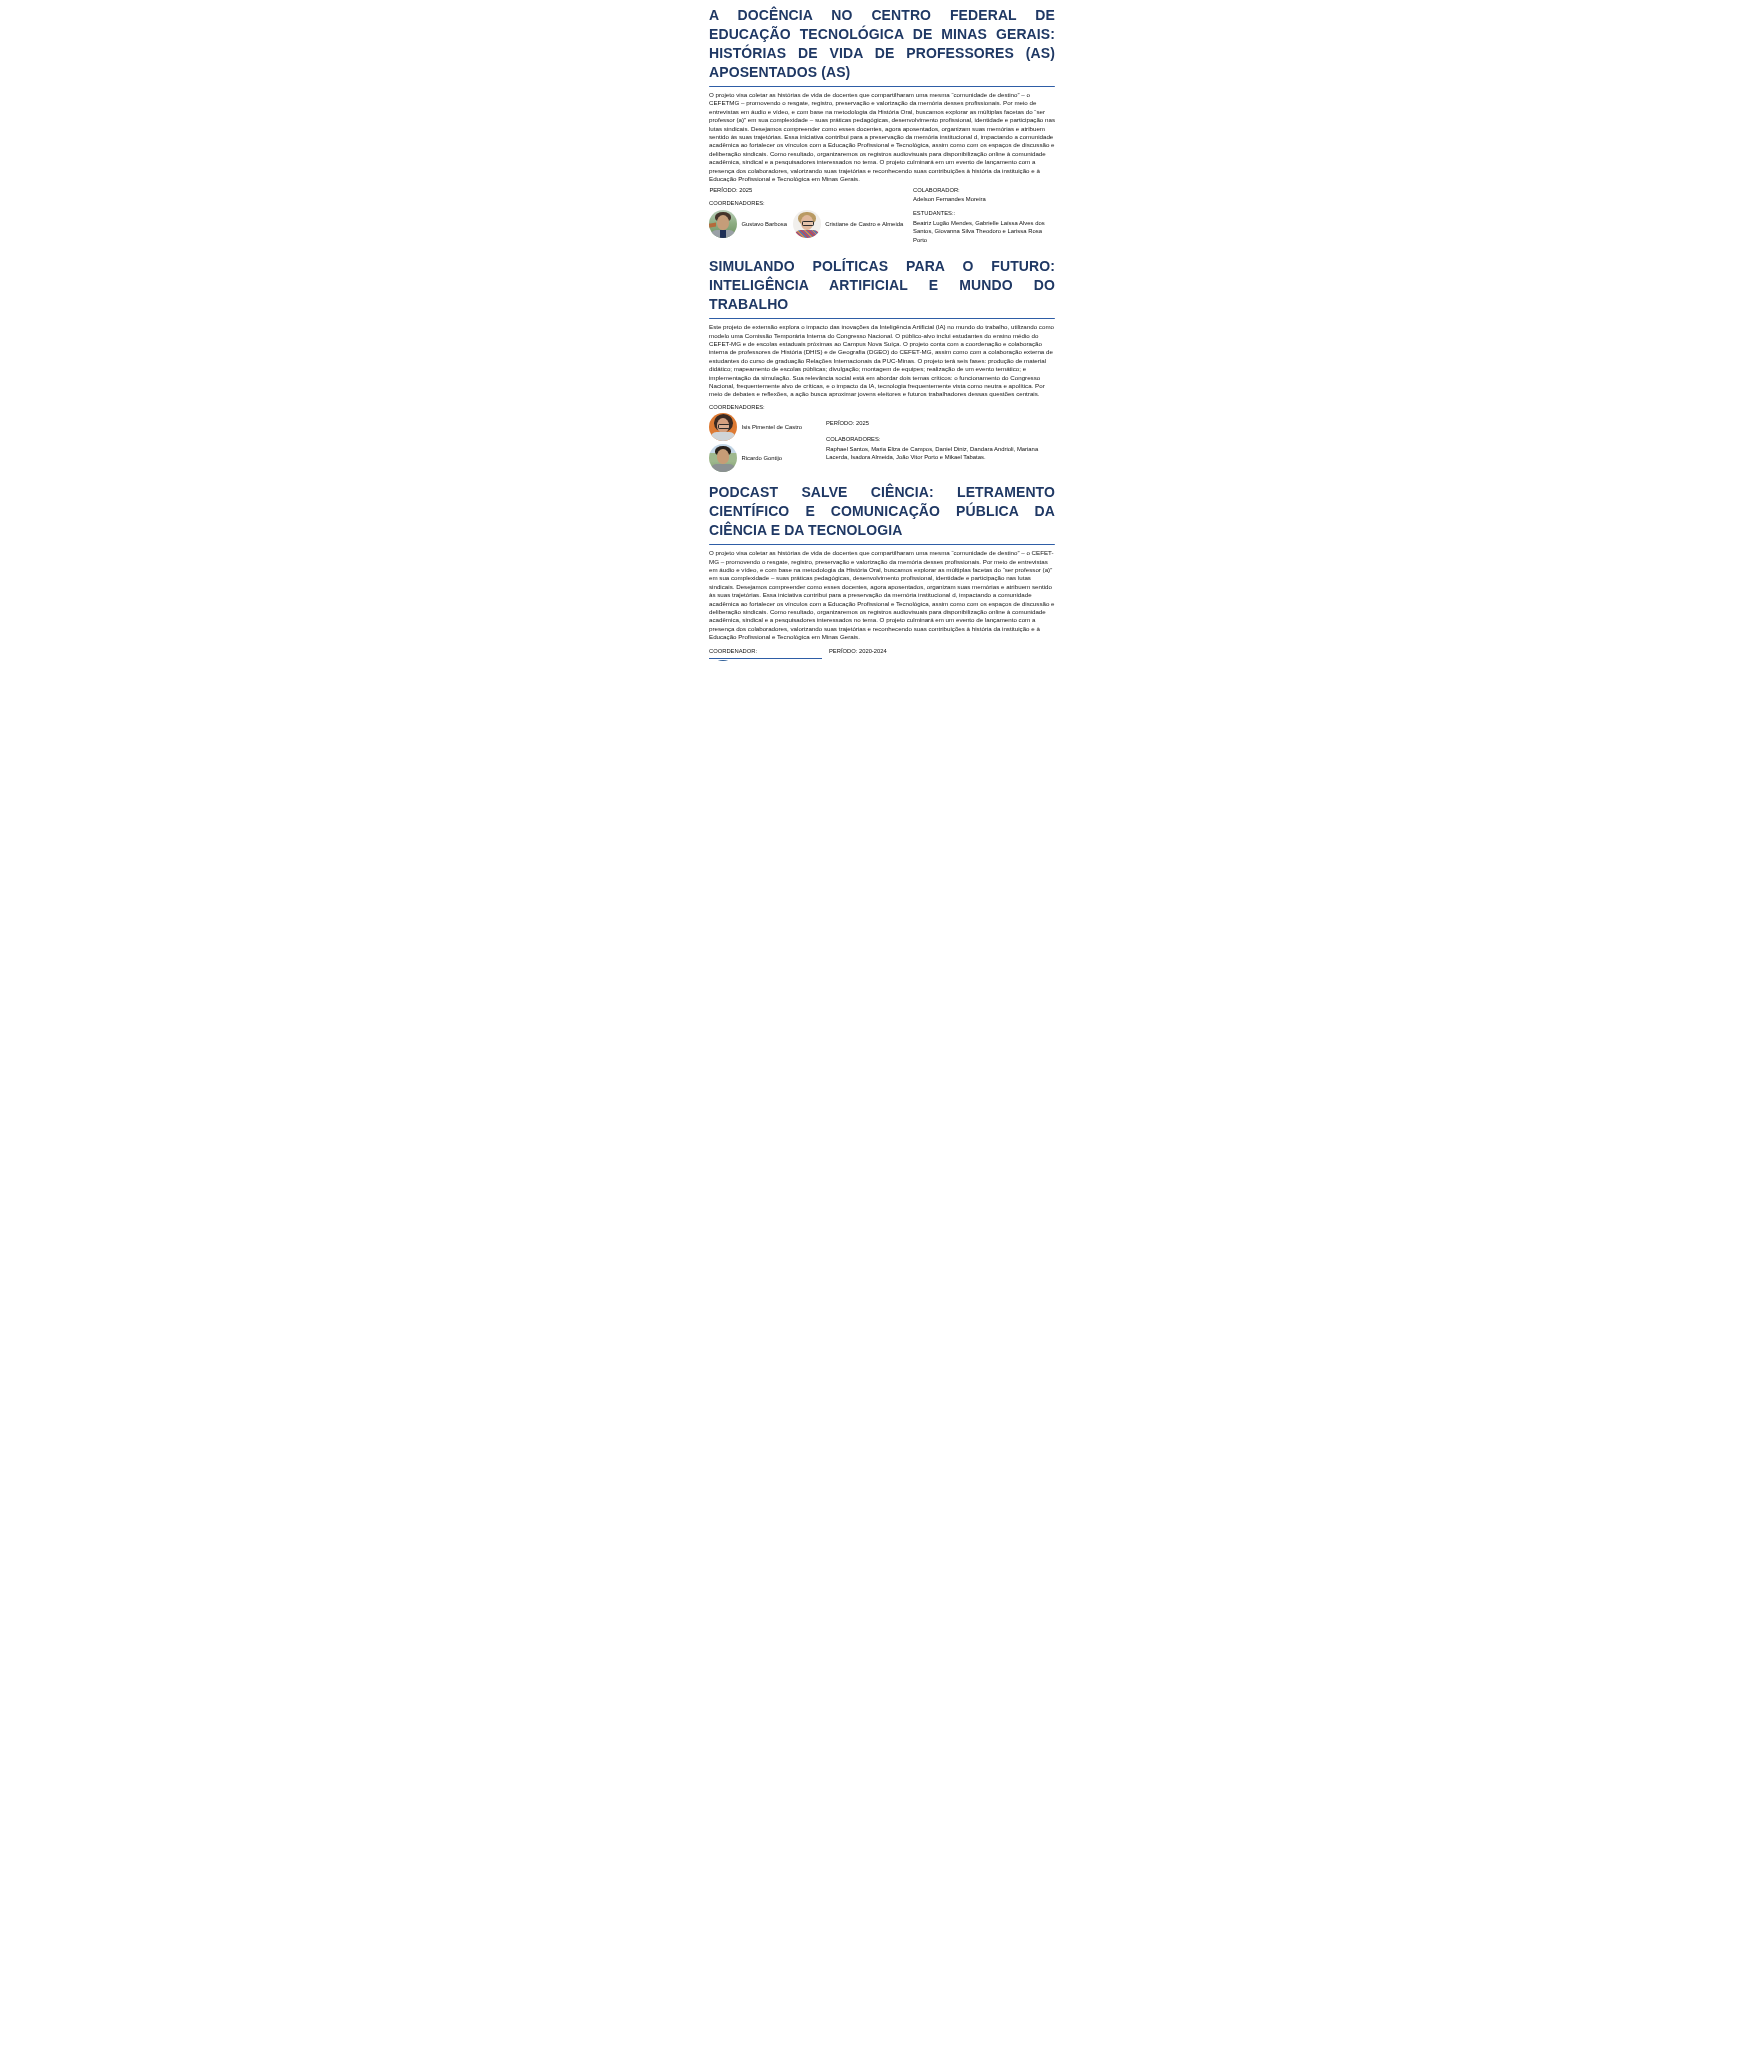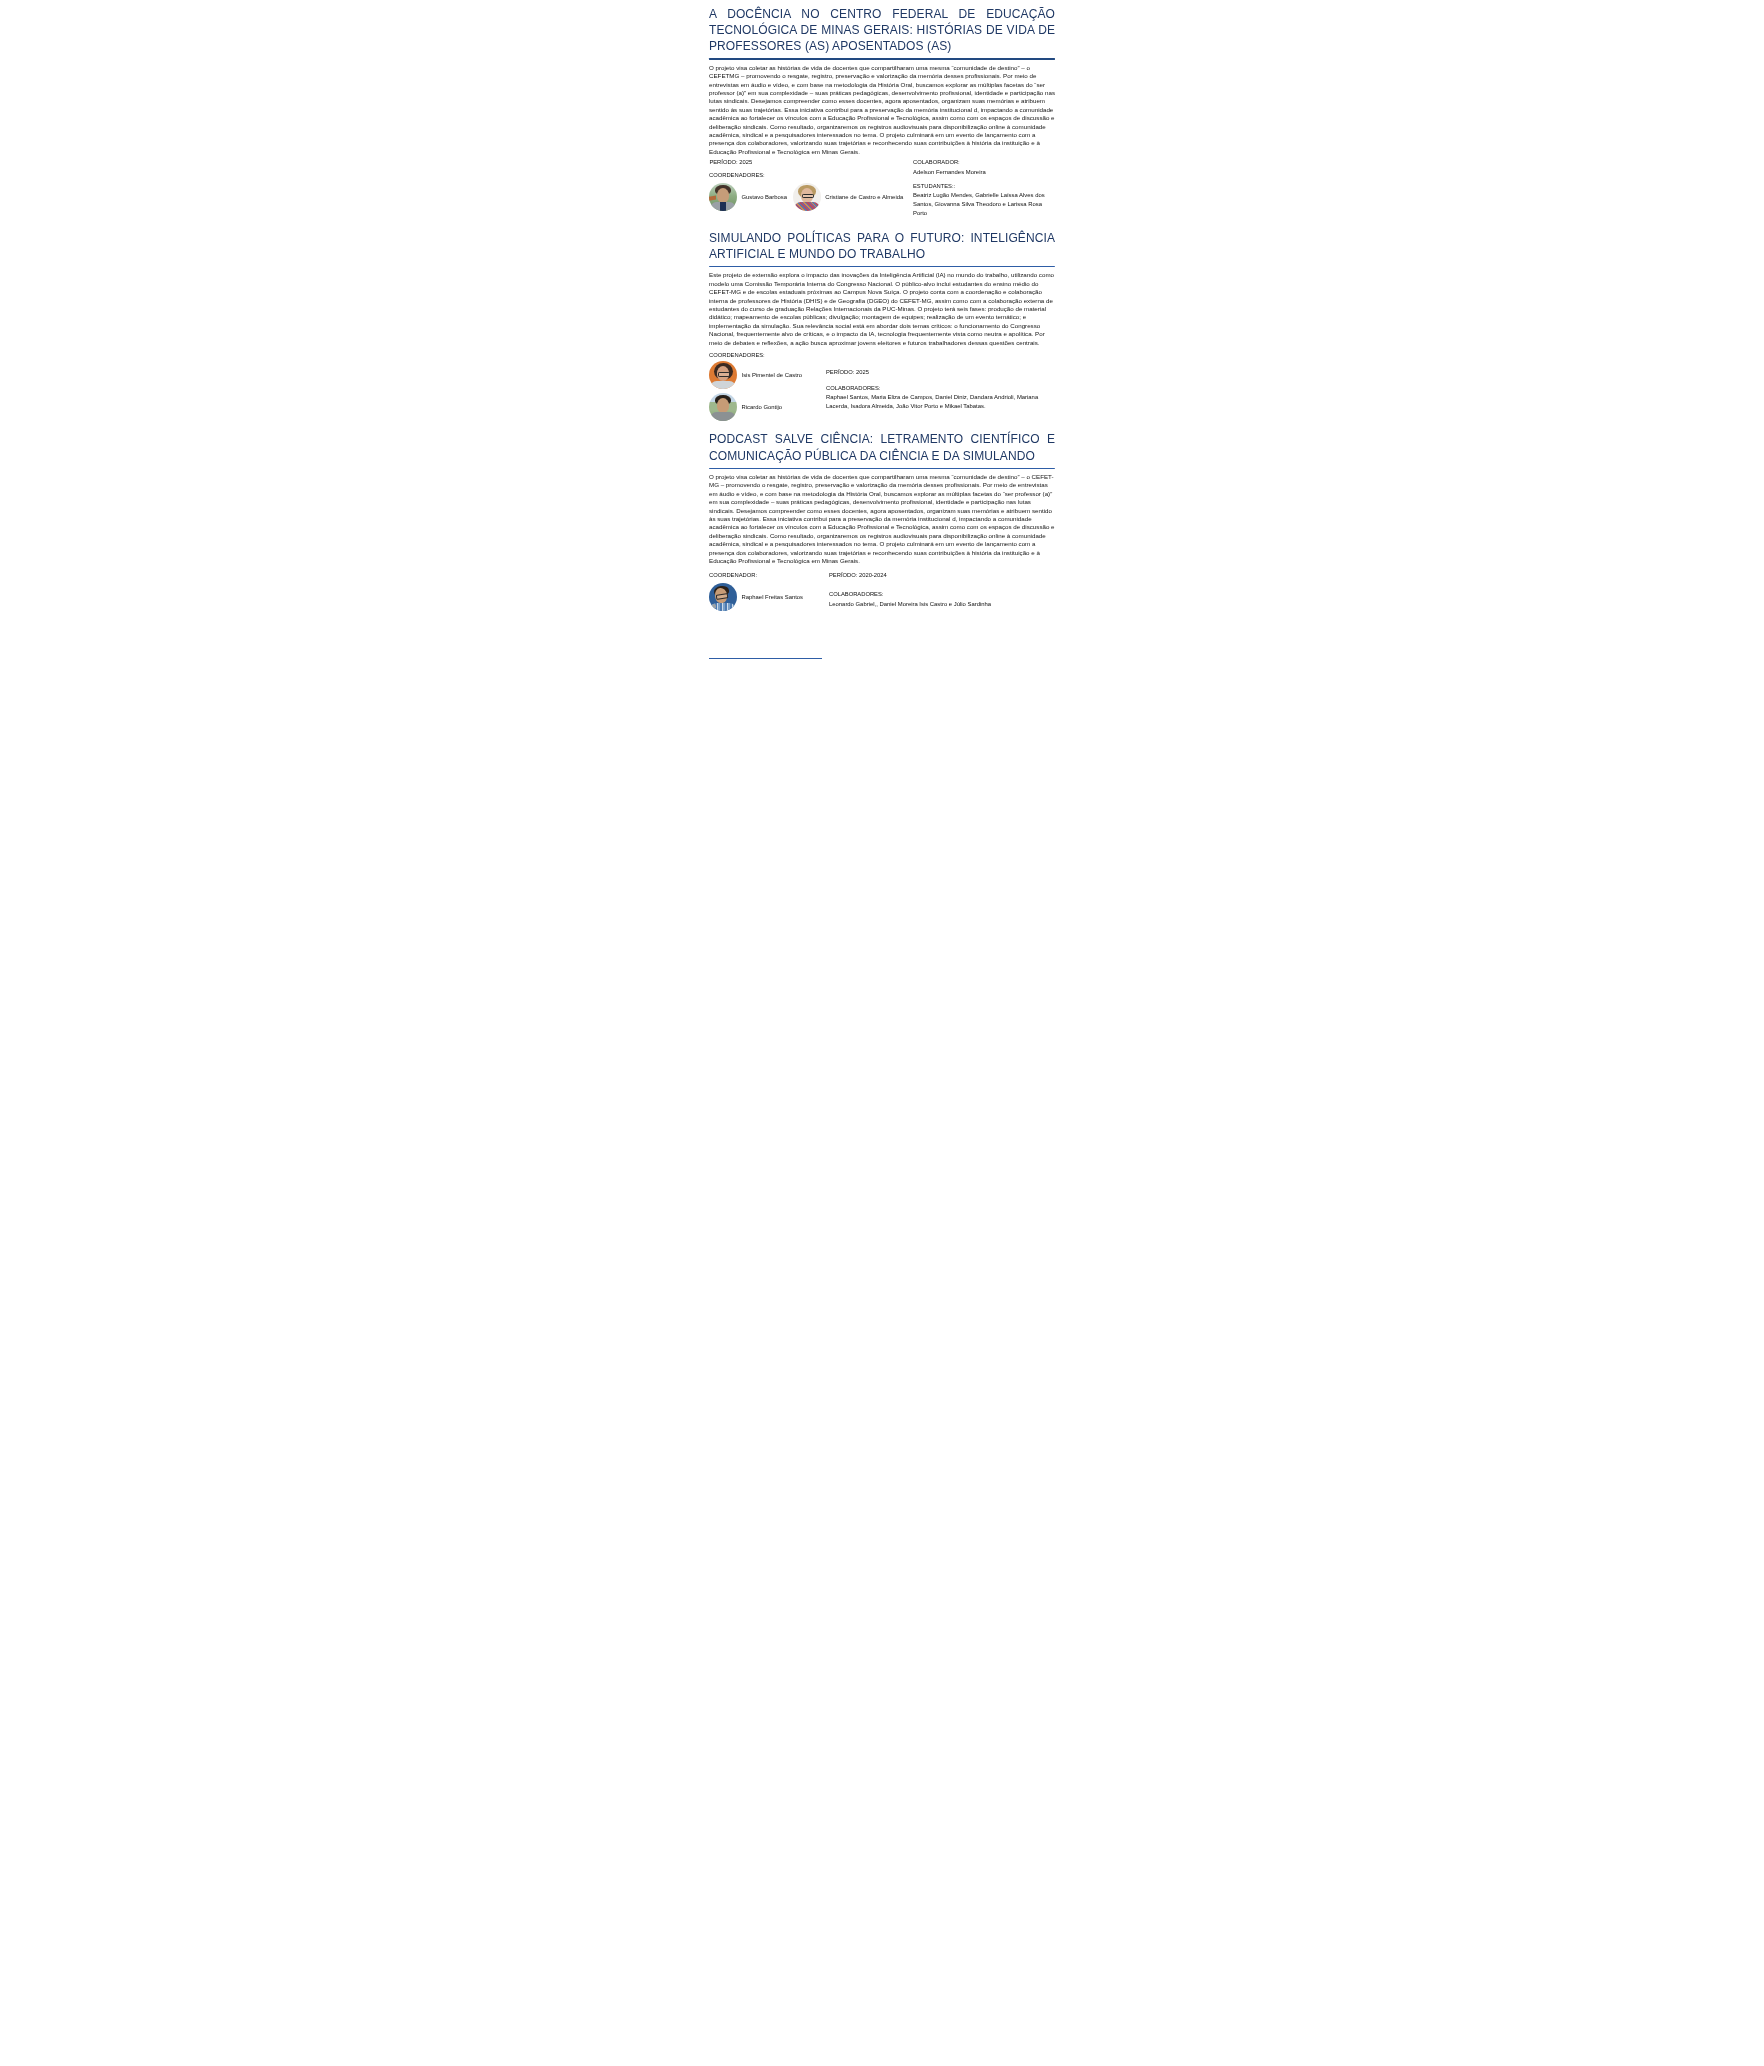--- a/index.html
+++ b/index.html
@@ -1,21 +1,21 @@
 <!DOCTYPE html>
 <html style="font-size:6.6px"><head>
 <meta charset="utf-8">
 <style>
   html,body{margin:0;padding:0;background:#ffffff;}
   body{font-family:"Liberation Sans","DejaVu Sans",sans-serif;color:#141414;}
   .page{position:relative;width:392px;height:661px;margin:0 auto;background:#fff;
         padding:5.8px 23px 0;box-sizing:border-box;overflow:hidden;}
 
   
-  .title{margin:0;color:#1f3864;font-size:12px;line-height:1.36;font-weight:400;
+  .title{margin:0;color:#1f3864;font-size:14px;line-height:1.36;font-weight:700;
          text-align:justify;letter-spacing:0.1px;}
   .divider{height:1.2px;margin:3.7px 0 4.1px;border-radius:0.4px;
            background:linear-gradient(to bottom,#16365c 0%,#2e5da6 50%,#16365c 100%);}
 
   
   .desc{margin:0;font-size:6.2px;line-height:8.4px;color:#151515;text-align:left;}
 
   
   .meta{display:flex;align-items:flex-start;}
   .label{font-size:5.8px;color:#101010;}
@@ -165,21 +165,21 @@
       </div>
       <div class="col-right">
         <div class="label">PERÍODO: 2025</div>
         <div class="label collab-label">COLABORADORES:</div>
         <div class="value">Raphael Santos, Maria Eliza de Campos, Daniel Diniz, Dandara Andrioli, Mariana Lacerda, Isadora Almeida, João Vitor Porto e Mikael Tabatas.</div>
       </div>
     </div>
   </section>
 
   <section class="section-3">
-    <h1 class="title">PODCAST SALVE CIÊNCIA: LETRAMENTO CIENTÍFICO E COMUNICAÇÃO PÚBLICA DA CIÊNCIA E DA SIMULANDO</h1>
+    <h1 class="title">PODCAST SALVE CIÊNCIA: LETRAMENTO CIENTÍFICO E COMUNICAÇÃO PÚBLICA DA CIÊNCIA E DA TECNOLOGIA</h1>
     <div class="divider"></div>
     <p class="desc">O projeto visa coletar as histórias de vida de docentes que compartilharam uma mesma “comunidade de destino” – o CEFET-MG – promovendo o resgate, registro, preservação e valorização da memória desses profissionais. Por meio de entrevistas em áudio e vídeo, e com base na metodologia da História Oral, buscamos explorar as múltiplas facetas do “ser professor (a)” em sua complexidade – suas práticas pedagógicas, desenvolvimento profissional, identidade e participação nas lutas sindicais. Desejamos compreender como esses docentes, agora aposentados, organizam suas memórias e atribuem sentido às suas trajetórias. Essa iniciativa contribui para a preservação da memória institucional d, impactando a comunidade acadêmica ao fortalecer os vínculos com a Educação Profissional e Tecnológica, assim como com os espaços de discussão e deliberação sindicais. Como resultado, organizaremos os registros audiovisuais para disponibilização online à comunidade acadêmica, sindical e a pesquisadores interessados no tema. O projeto culminará em um evento de lançamento com a presença dos colaboradores, valorizando suas trajetórias e reconhecendo suas contribuições à história da instituição e à Educação Profissional e Tecnológica em Minas Gerais.</p>
 
     <div class="meta meta-3">
       <div class="col-left">
         <div class="label">COORDENADOR:</div>
         <div class="person">
           <div class="avatar av5">
             <div class="a-bg"></div>
             <div class="a-hair"></div>

